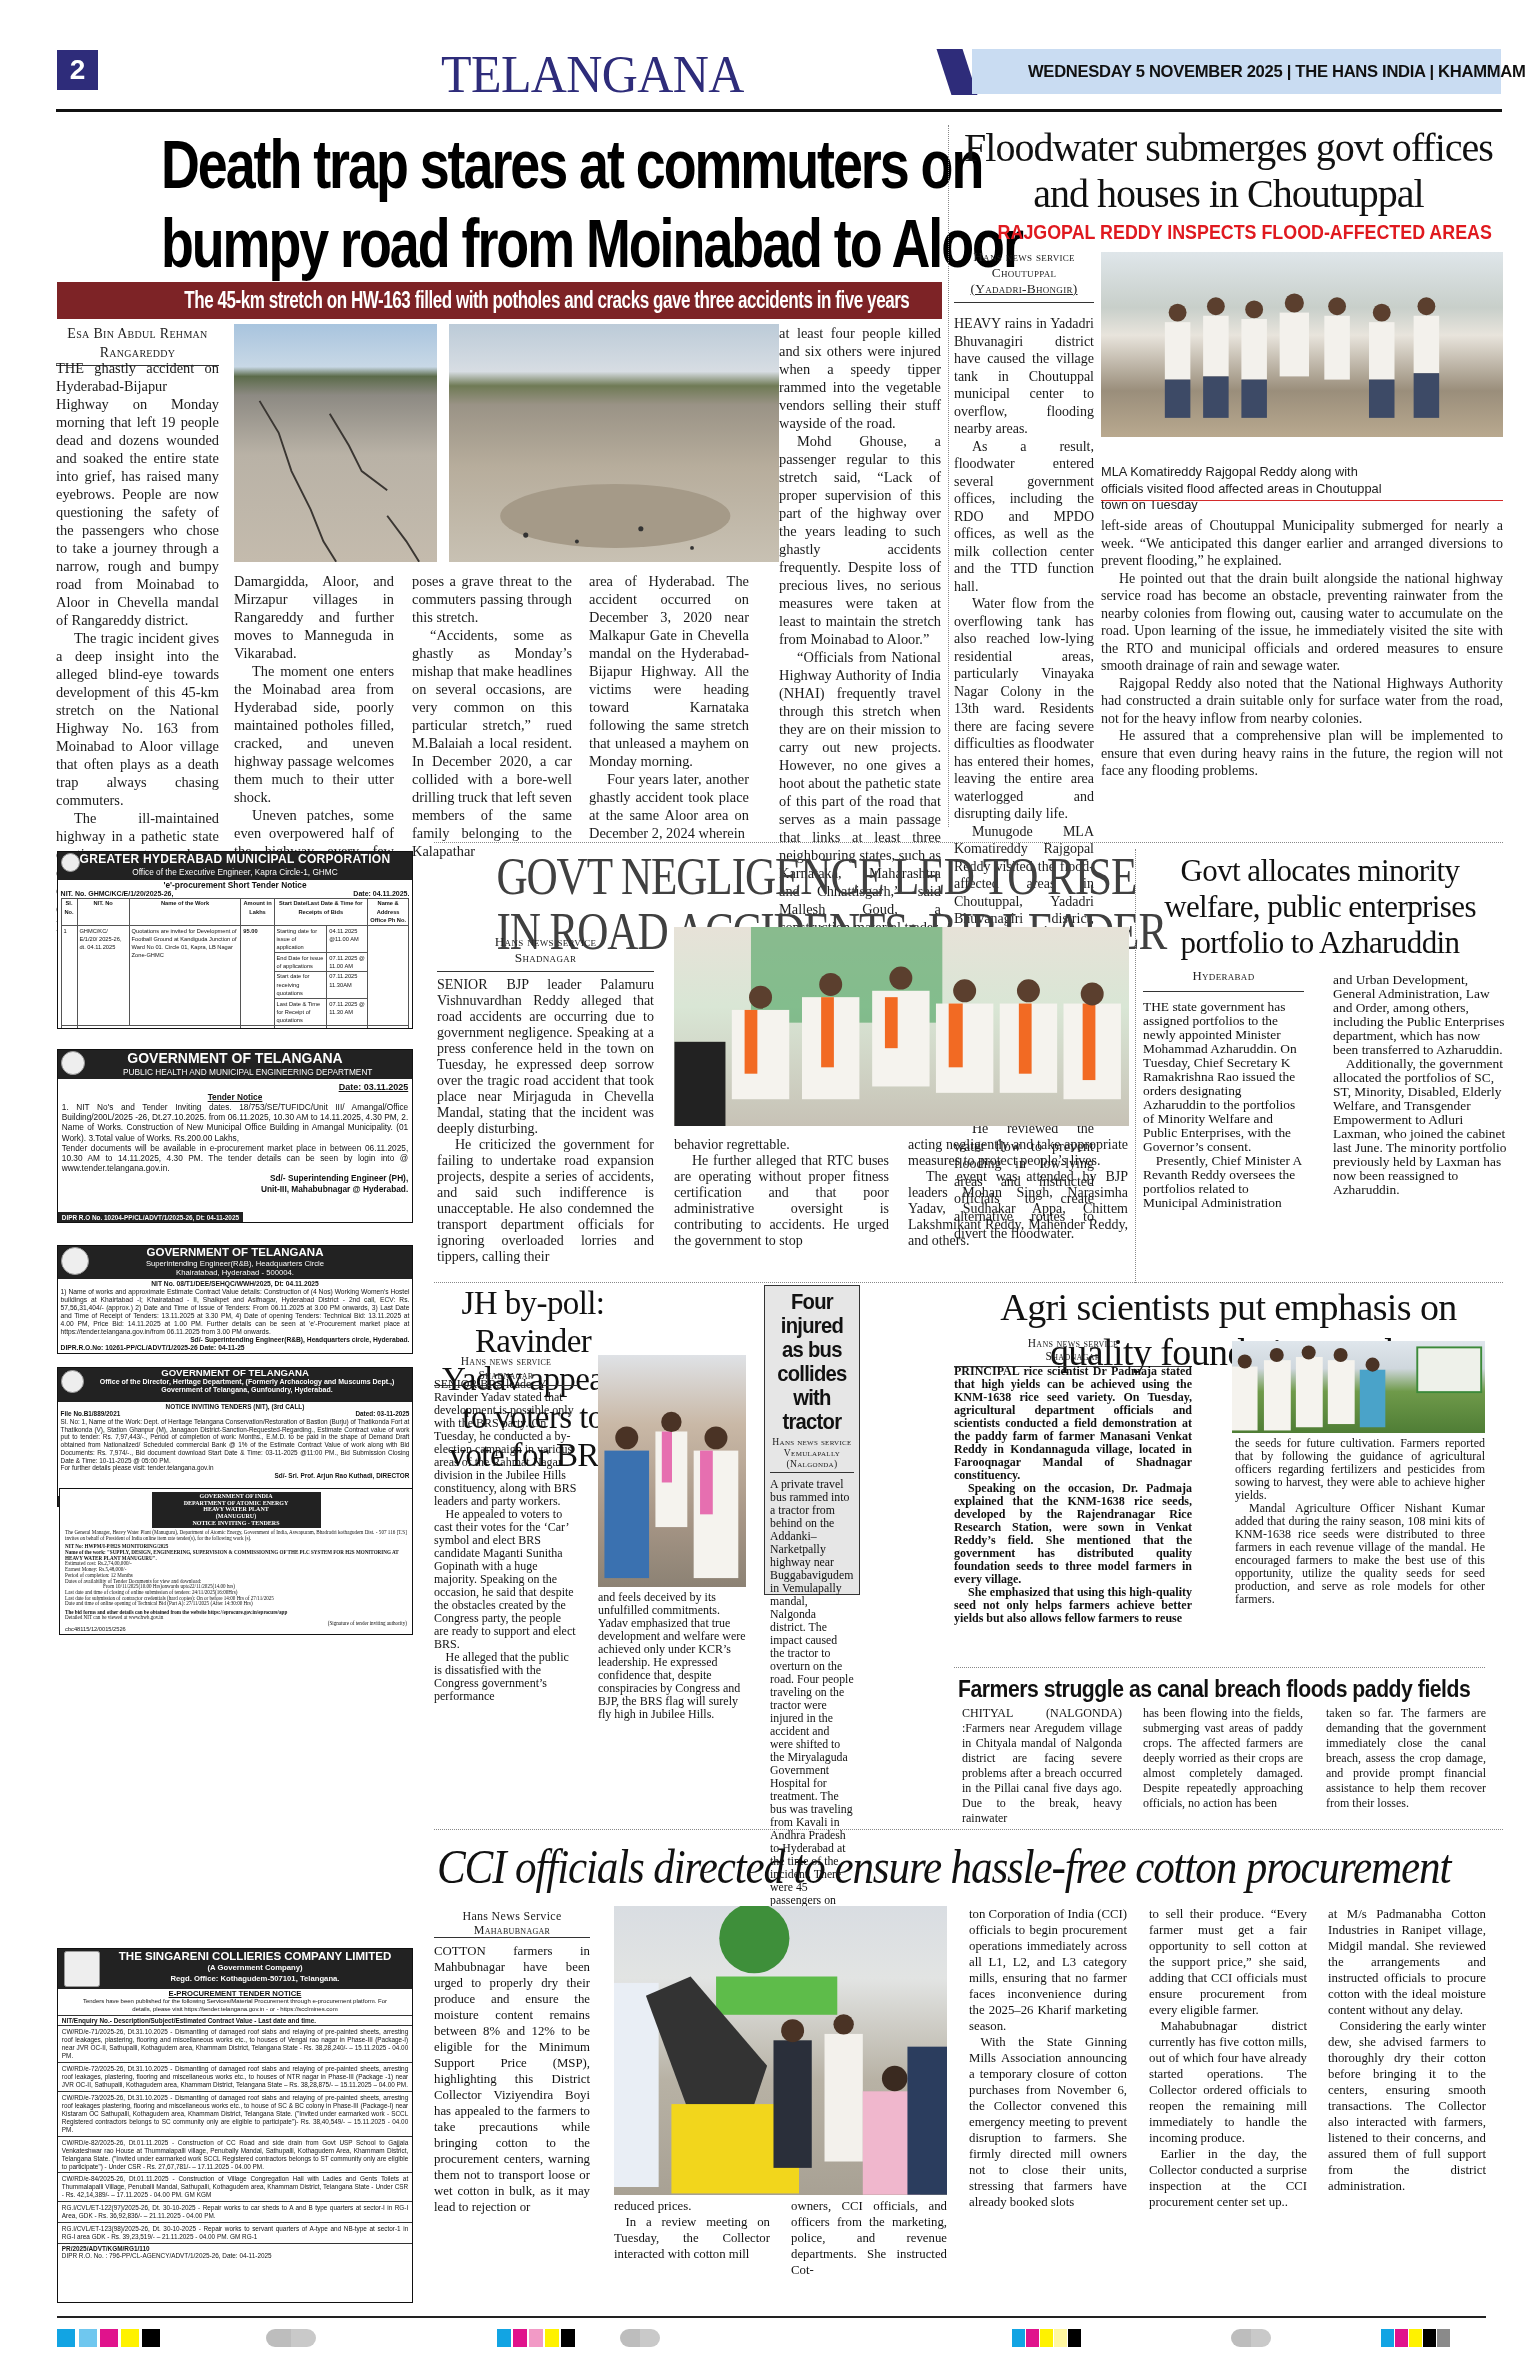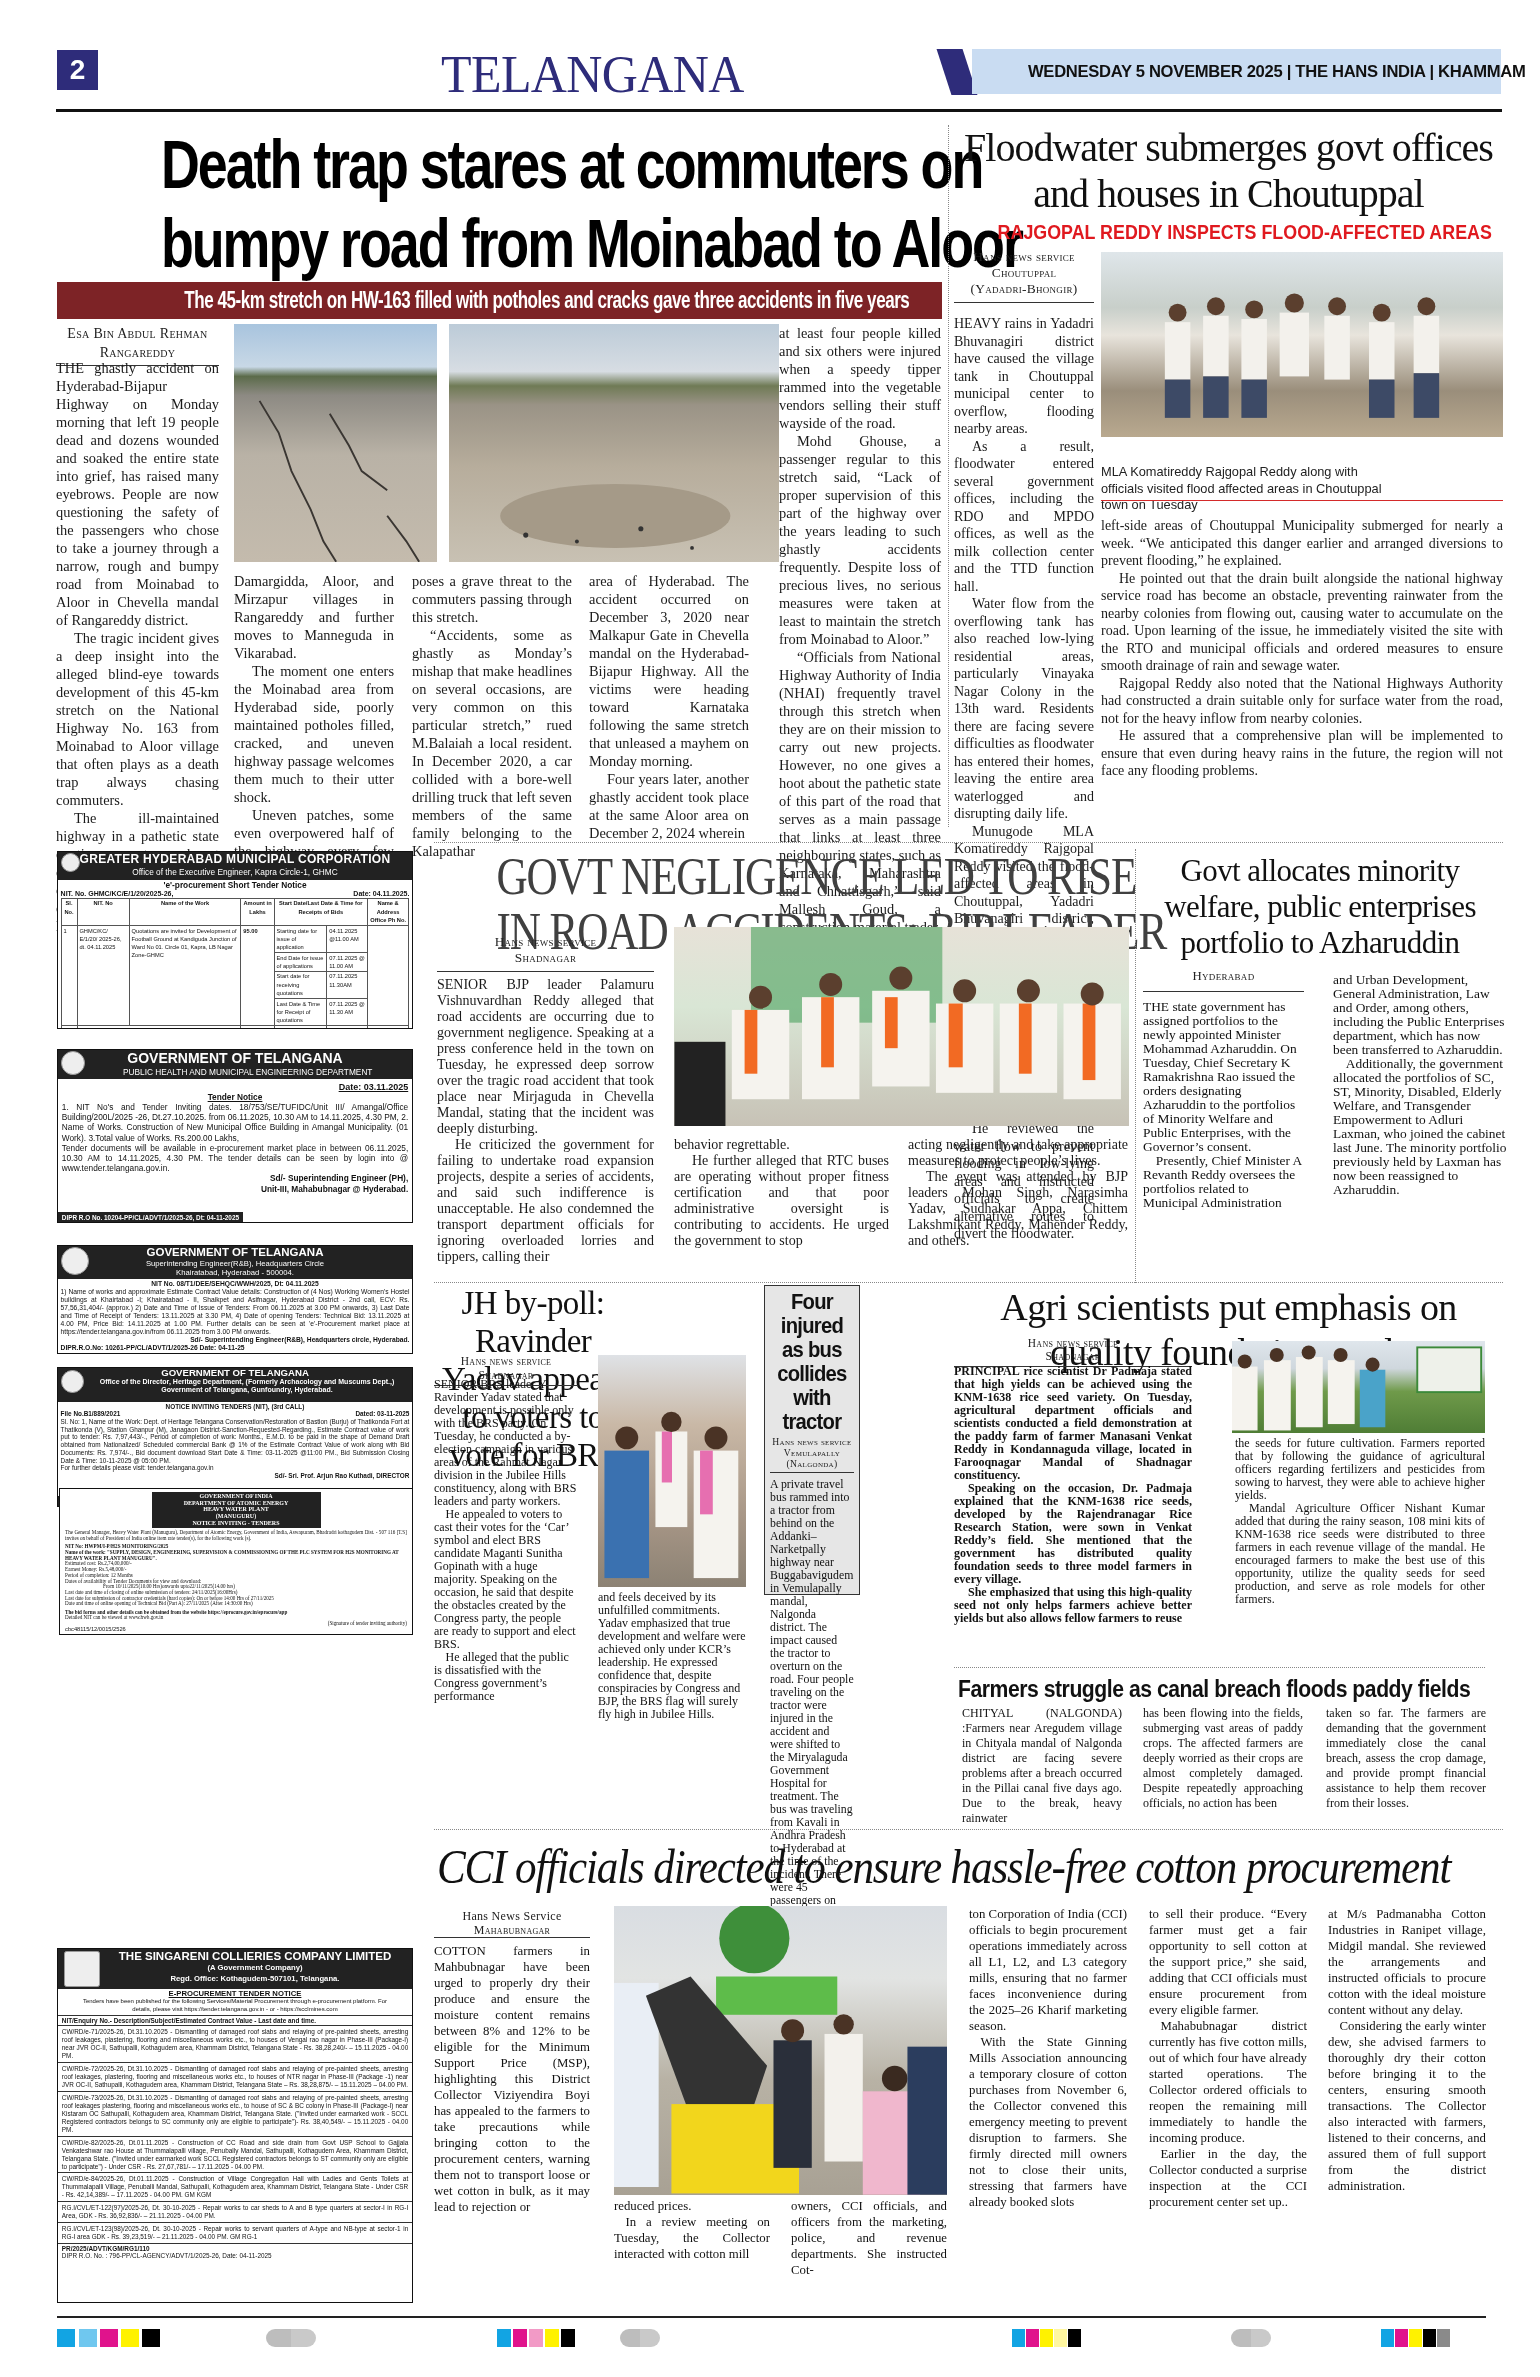--- a/index.html
+++ b/index.html
@@ -95,21 +95,21 @@
 
 <div class="abs dotted-v" style="left:948px;top:125px;height:702px;"></div>
 
 <div class="abs serif" style="left:954px;top:125px;width:549px;font-size:40px;line-height:46px;text-align:center;letter-spacing:-1px;color:#111;">Floodwater submerges govt offices and houses in Choutuppal</div>
 <div class="abs sans" style="left:954px;top:220px;width:549px;text-align:center;color:#e0191f;font-weight:700;font-size:21px;">
   <span style="display:inline-block;transform:scaleX(0.85);white-space:nowrap;">RAJGOPAL REDDY INSPECTS FLOOD-AFFECTED AREAS</span>
 </div>
 <div class="abs" style="left:954px;top:249px;width:140px;">
   <div class="byline" style="font-size:13.4px;line-height:16px;">Hans news service</div>
   <div class="byline" style="font-size:13.4px;line-height:16px;">Choutuppal</div>
-  <div class="byline byline-rule" style="font-size:13.4px;line-height:16px;padding-bottom:5.1px;">(Yadadri-Bhongir)</div>
+  <div class="byline byline-rule" style="font-size:13.4px;line-height:16px;padding-bottom:5.1px;text-decoration:underline;">(Yadadri-Bhongir)</div>
 </div>
 <div class="abs photo" style="left:1101px;top:252px;width:402px;height:185px;background:linear-gradient(180deg,#dfe6ea 0%,#c8cfca 30%,#e8e4dc 45%,#9a8e7b 75%,#b9a98f 100%);">
   <svg width="402" height="185" viewBox="0 0 630 290">
     <g fill="#f3f1ec">
         <rect x="100" y="110" width="40" height="90"></rect>
         <rect x="160" y="100" width="40" height="95"></rect>
         <rect x="220" y="105" width="40" height="95"></rect>
         <rect x="280" y="95" width="46" height="100"></rect>
         <rect x="350" y="100" width="40" height="100"></rect>
         <rect x="420" y="110" width="40" height="90"></rect>

